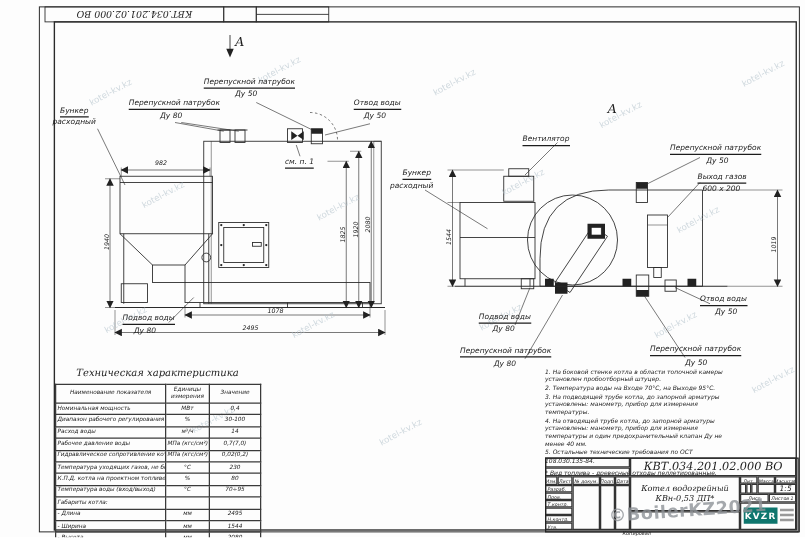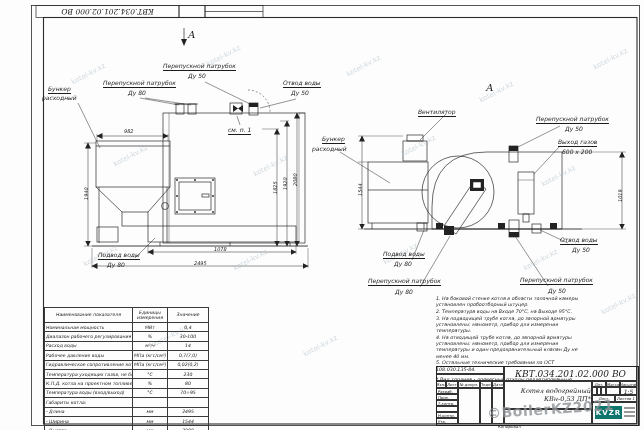--- a/index.html
+++ b/index.html
@@ -31,21 +31,21 @@
   #notes{position:absolute;left:436px;top:296px;width:146px;
       font:italic 4.8px "DejaVu Sans",sans-serif;line-height:1.3;}
   #notes div{margin-bottom:.5px;}
   #notes .fuel{margin-top:4px;}
   
   #tb{position:absolute;left:436px;top:366px;width:201px;height:58px;}
   #tb .cell{position:absolute;border:0.6px solid #333;box-sizing:border-box;
       font:italic 3.8px "DejaVu Sans",sans-serif;overflow:hidden;}
   #tb .cc{display:flex;align-items:center;justify-content:center;text-align:center;}
   #tb .code{font:italic 9px "DejaVu Serif",serif;}
-  #tb .nm{font:italic 6.5px "DejaVu Serif",serif;line-height:1.25;align-items:flex-end;}
+  #tb .nm{font:italic 6.5px "DejaVu Serif",serif;line-height:1.25;}
   #tb .scale{font:italic 6px "DejaVu Sans",sans-serif;}
   #tb .rowlbl{padding-left:1px;display:flex;align-items:center;}
   .logo{position:absolute;background:#0f766e;color:#fff;font:bold 7px "DejaVu Sans",sans-serif;
       display:flex;align-items:center;justify-content:center;letter-spacing:1px;}
   .logoline{position:absolute;background:#9a9a9a;height:1.6px;}
   #copied{position:absolute;left:498px;top:424px;font:italic 4px "DejaVu Sans",sans-serif;}
 </style>
 </head>
 <body>
 
@@ -219,20 +219,21 @@
   <div class="lbl u" style="left:520px;top:276px">Перепускной патрубок</div>
   <div class="lbl" style="left:548px;top:287px">Ду 50</div>
   <div class="lbl u" style="left:368px;top:277px">Перепускной патрубок</div>
   <div class="lbl" style="left:395px;top:288px">Ду 80</div>
   <div class="lbl u" style="left:383px;top:250px">Подвод воды</div>
   <div class="lbl" style="left:394px;top:260px">Ду 80</div>
 
   <div class="dim v" style="left:357px;top:196px">1544</div>
   <div class="dim v" style="left:617px;top:202px">1019</div>
 
+  <div id="ttitle">Техническая характеристика</div>
   <table id="ttable">
     <colgroup>
         <col style="width:88px">
         <col style="width:35px">
         <col style="width:41px">
       </colgroup>
     <tbody>
         <tr class="hdr">
       <td>Наименование показателя</td>
       <td>Единицы измерения</td>

